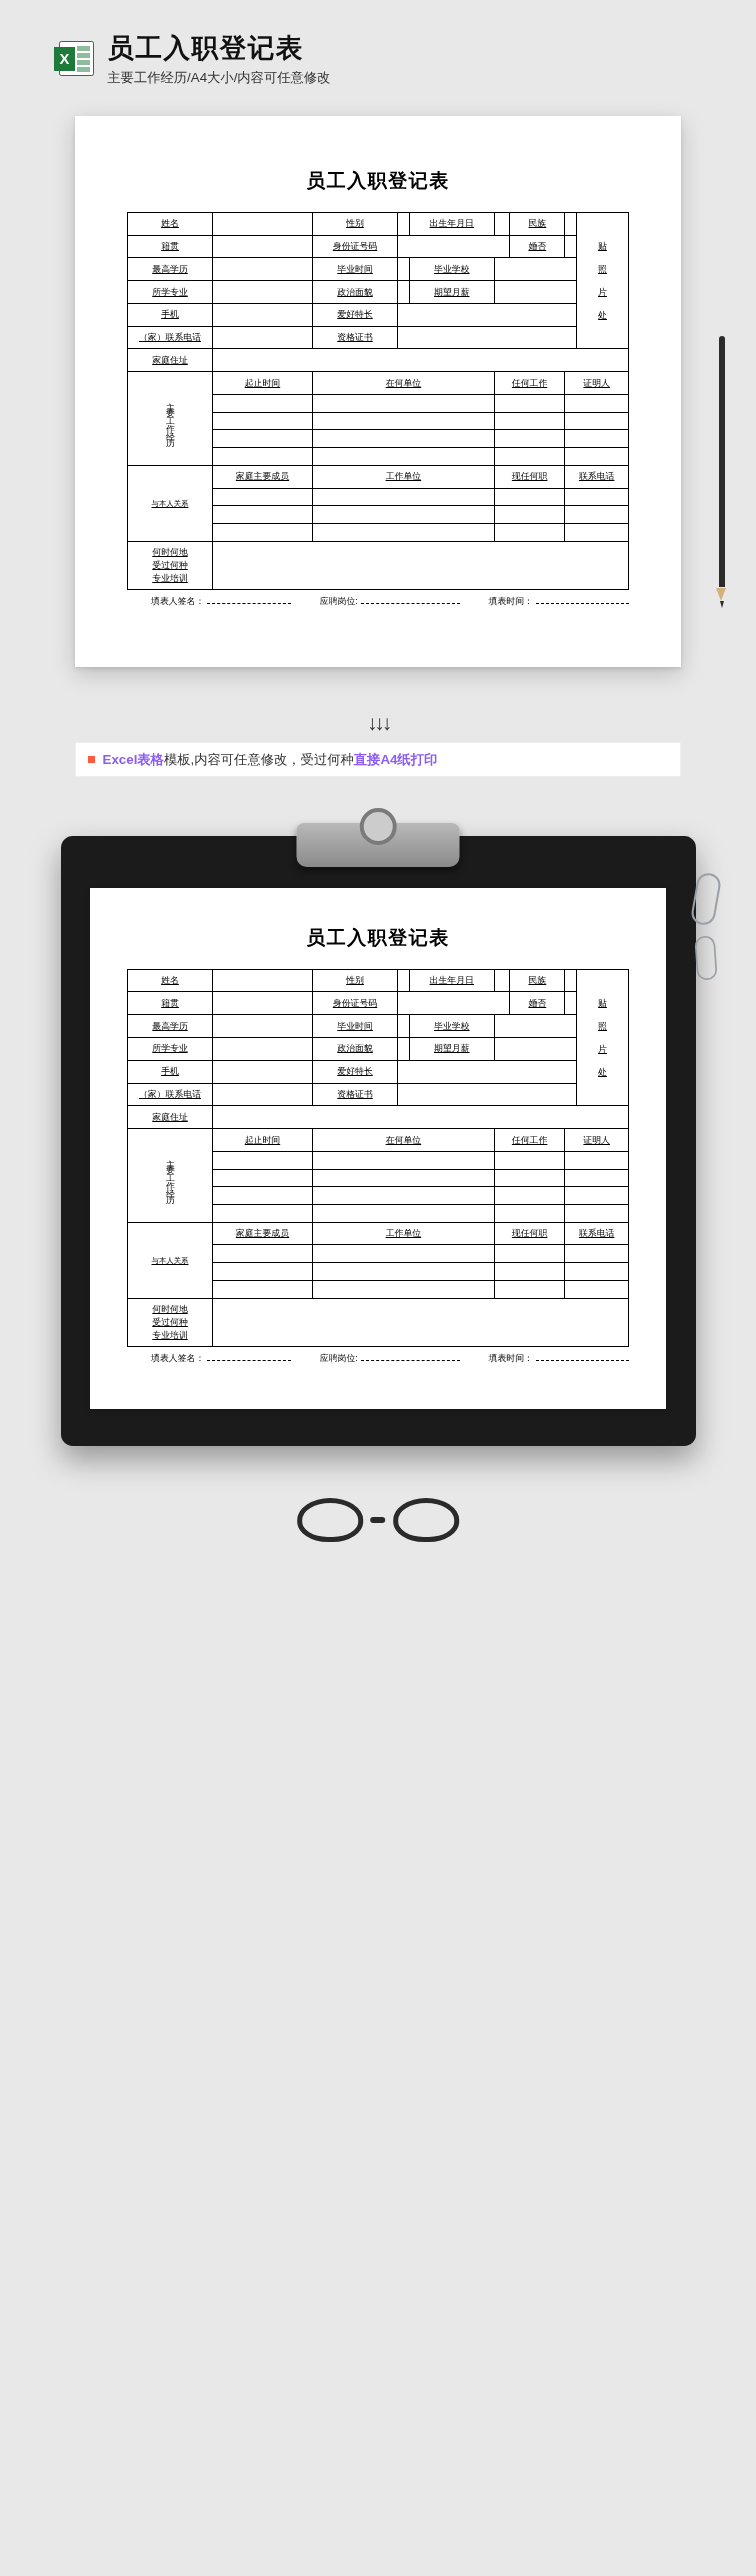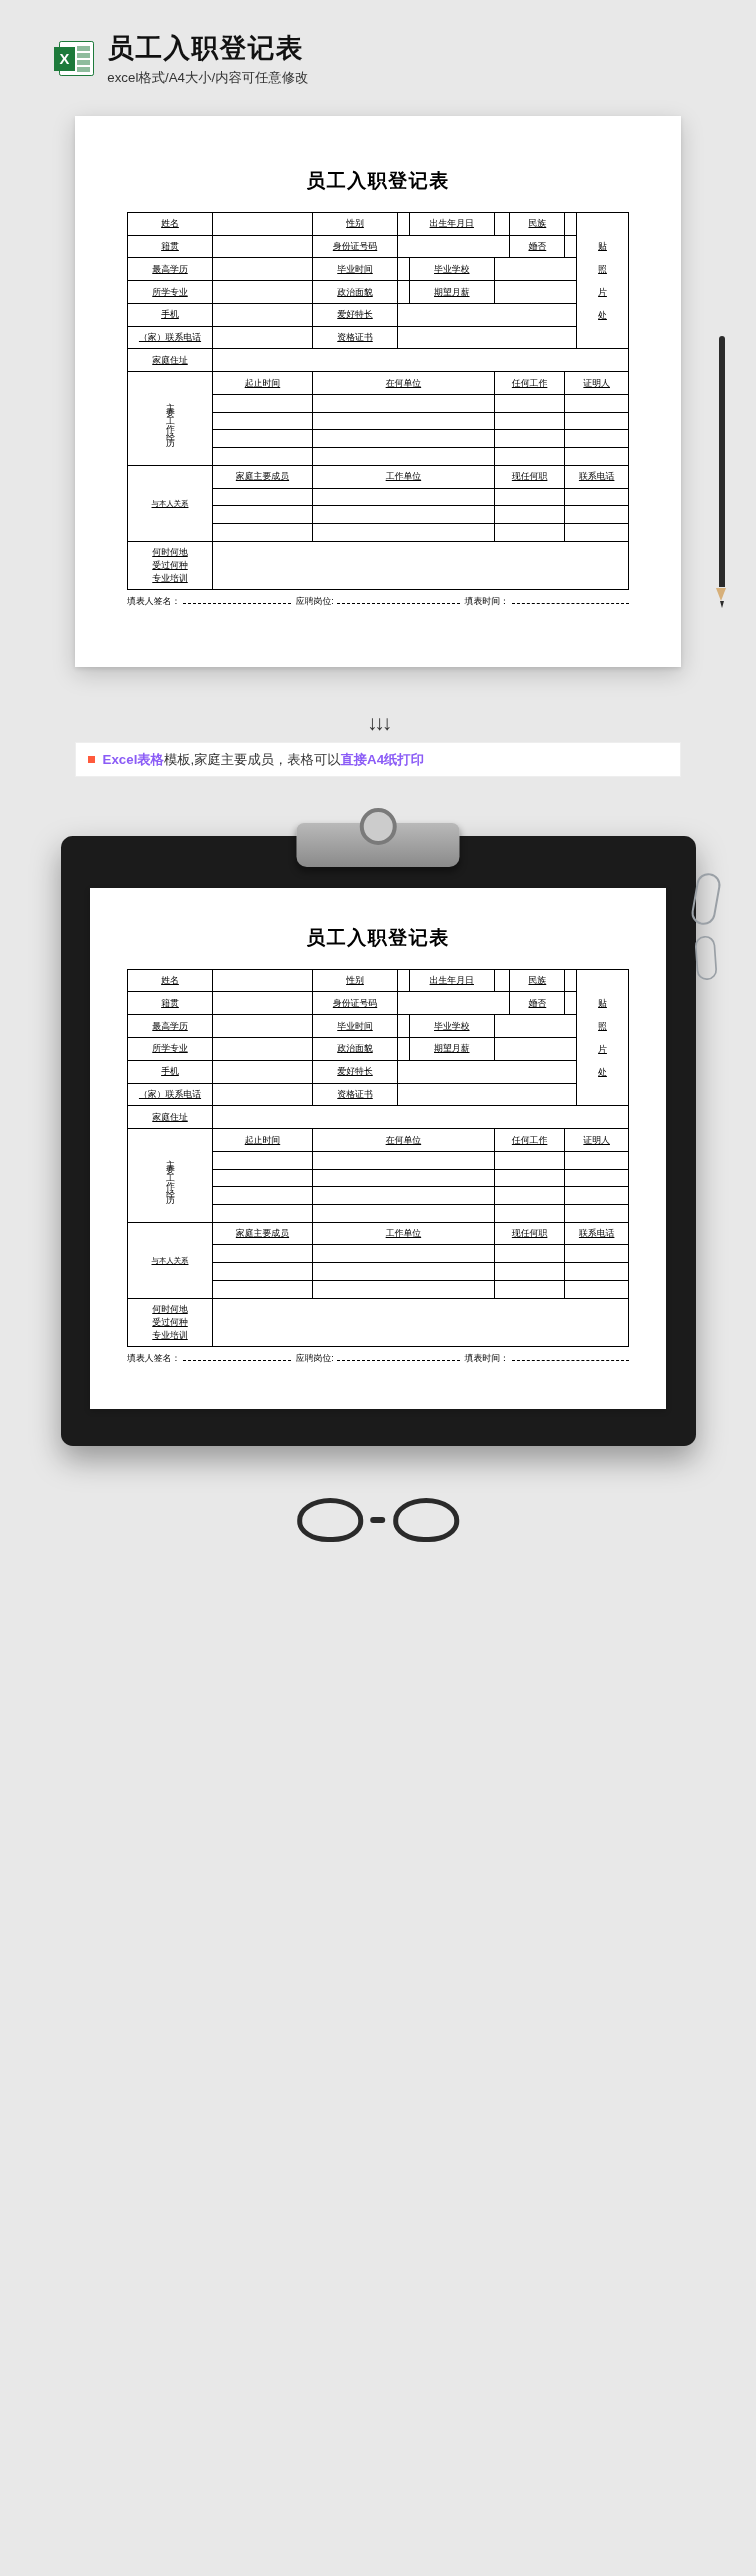--- a/index.html
+++ b/index.html
@@ -82,21 +82,21 @@
   table.form td.lbl { white-space: nowrap; }
   .tall td { height: 41px; }
   .taller td { height: 52px; margin-top: 32px; }
   .vtext { writing-mode: vertical-rl; letter-spacing: 7.4px; text-orientation: upright; }
   .bottom-row {
     display: flex;
     font-size: 8.9px;
     margin-top: 4.4px;
     gap: 4.4px;
   }
-  .bottom-row .seg { display: flex; align-items: baseline; flex: 1; }
+  .bottom-row .seg { display: flex; align-items: baseline; flex: 1; margin-left: 24px; }
   .bottom-row .line { flex: 1; border-bottom: 0.7px dashed #000; height: 8.9px; margin-left: 3px; }
 
   
   .pencil {
     position: absolute;
     right: -44px;
     top: 40%;
     width: 5.9px; height: 251px;
     background: #2b2b2b;
     border-radius: 3px 3px 0 0;
@@ -211,21 +211,21 @@
   <div class="xl-icon">
     <div class="grid">
         <div></div>
         <div></div>
         <div></div>
         <div></div>
       </div>
   </div>
   <div class="header-text">
     <h1>员工入职登记表</h1>
-    <p>excel格式/A4大小/内容可任意修改</p>
+    <p>主要工作经历/A4大小/内容可任意修改</p>
   </div>
 </div>
 
 <div class="paper-wrap">
   <div class="paper">
     <div class="form-title">员工入职登记表</div>
     <table class="form">
 
       <tbody>
           <tr>
@@ -373,21 +373,21 @@
     </div>
   </div>
   <div class="pencil"></div>
 </div>
 
 <div class="arrows">↓↓↓</div>
 
 <div class="banner">
   <span class="dot"></span>
   <span>
-    <span class="orange">Excel表格</span><span class="normal">模板,家庭主要成员，表格可以</span><span class="orange">直接A4纸打印</span>
+    <span class="orange">Excel表格</span><span class="normal">模板,内容可任意修改，受过何种</span><span class="orange">直接A4纸打印</span>
   </span>
 </div>
 
 <div class="clipboard-stage">
   <div class="clipboard">
     <div class="clip"></div>
     <div class="paperclip"></div>
     <div class="paperclip two"></div>
     <div class="paper-inner">
       <div class="form-title">员工入职登记表</div>

